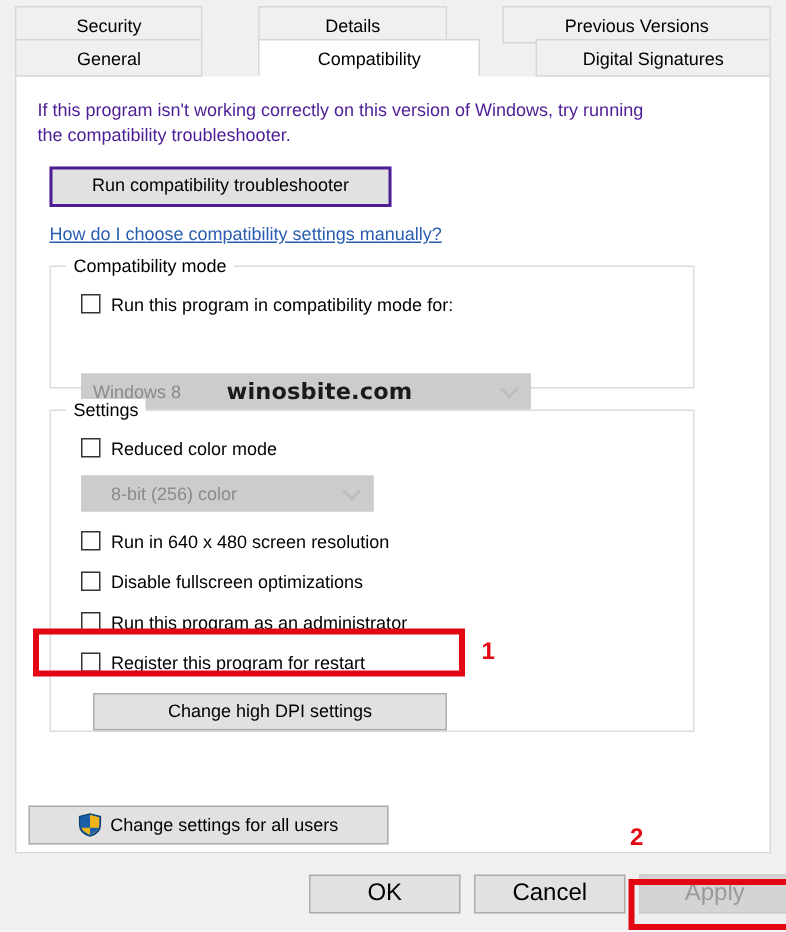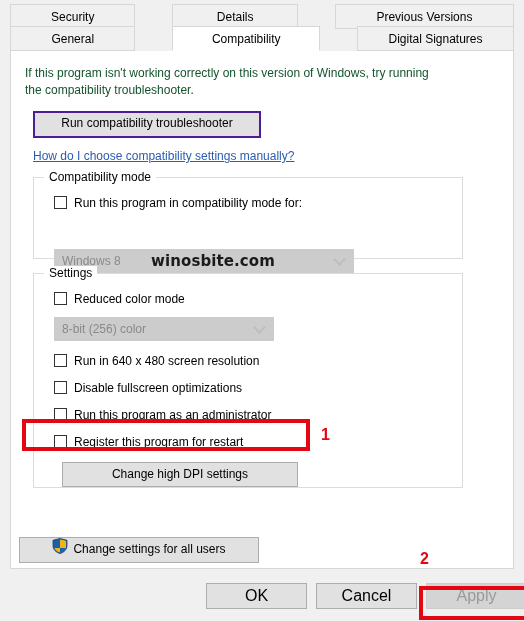--- a/index.html
+++ b/index.html
@@ -84,21 +84,21 @@
     border-top: none;
     flex: 1 1 auto;
     box-sizing: border-box;
     padding: 12px 14px 0 14px;
     overflow: hidden;
   }
 
   .intro {
     font-size: 12px;
     line-height: 17px;
-    color: #14532d;
+    color: #4c1d95;
     margin: 2px 0 12px 0;
     max-width: 410px;
   }
 
   
   .btn {
     font-family: "Liberation Sans", sans-serif;
     font-size: 12px;
     color: #000;
     background: #e1e1e1;
@@ -200,21 +200,21 @@
     top: 50%;
     width: 9px;
     height: 9px;
     margin-top: -6px;
     border-right: 2px solid #bdbdbd;
     border-bottom: 2px solid #bdbdbd;
     transform: rotate(45deg);
     box-sizing: border-box;
   }
   .combo-os { width: 300px; margin-top: 36px; }
-  .combo-color { width: 220px; }
+  .combo-color { width: 195px; padding-left: 12px; }
 
   
   .watermark {
     position: absolute;
     left: 96px;
     top: 50%;
     transform: translateY(-50%);
     font-family: "DejaVu Sans", sans-serif;
     font-size: 15px;
     font-weight: bold;
@@ -230,20 +230,21 @@
   }
 
   
   .btn-allusers {
     position: absolute;
     left: 8px;
     top: 486px;
     width: 240px;
     height: 26px;
     display: flex;
+    align-items: center;
     justify-content: center;
     gap: 5px;
     padding: 0;
   }
   .shield {
     width: 16px;
     height: 16px;
     flex: 0 0 auto;
     display: block;
   }

